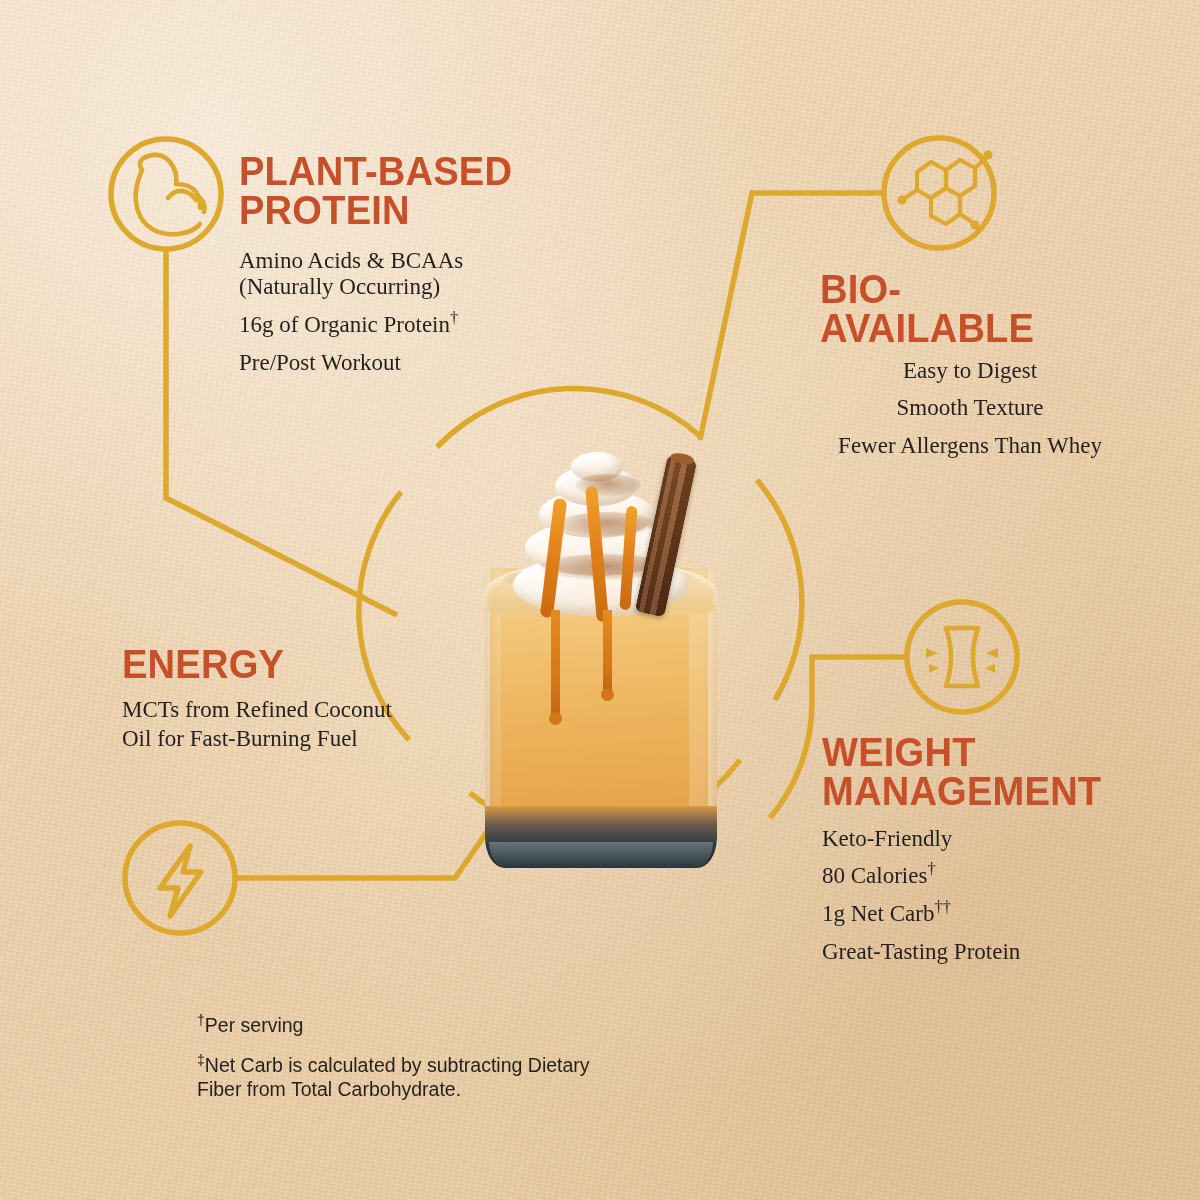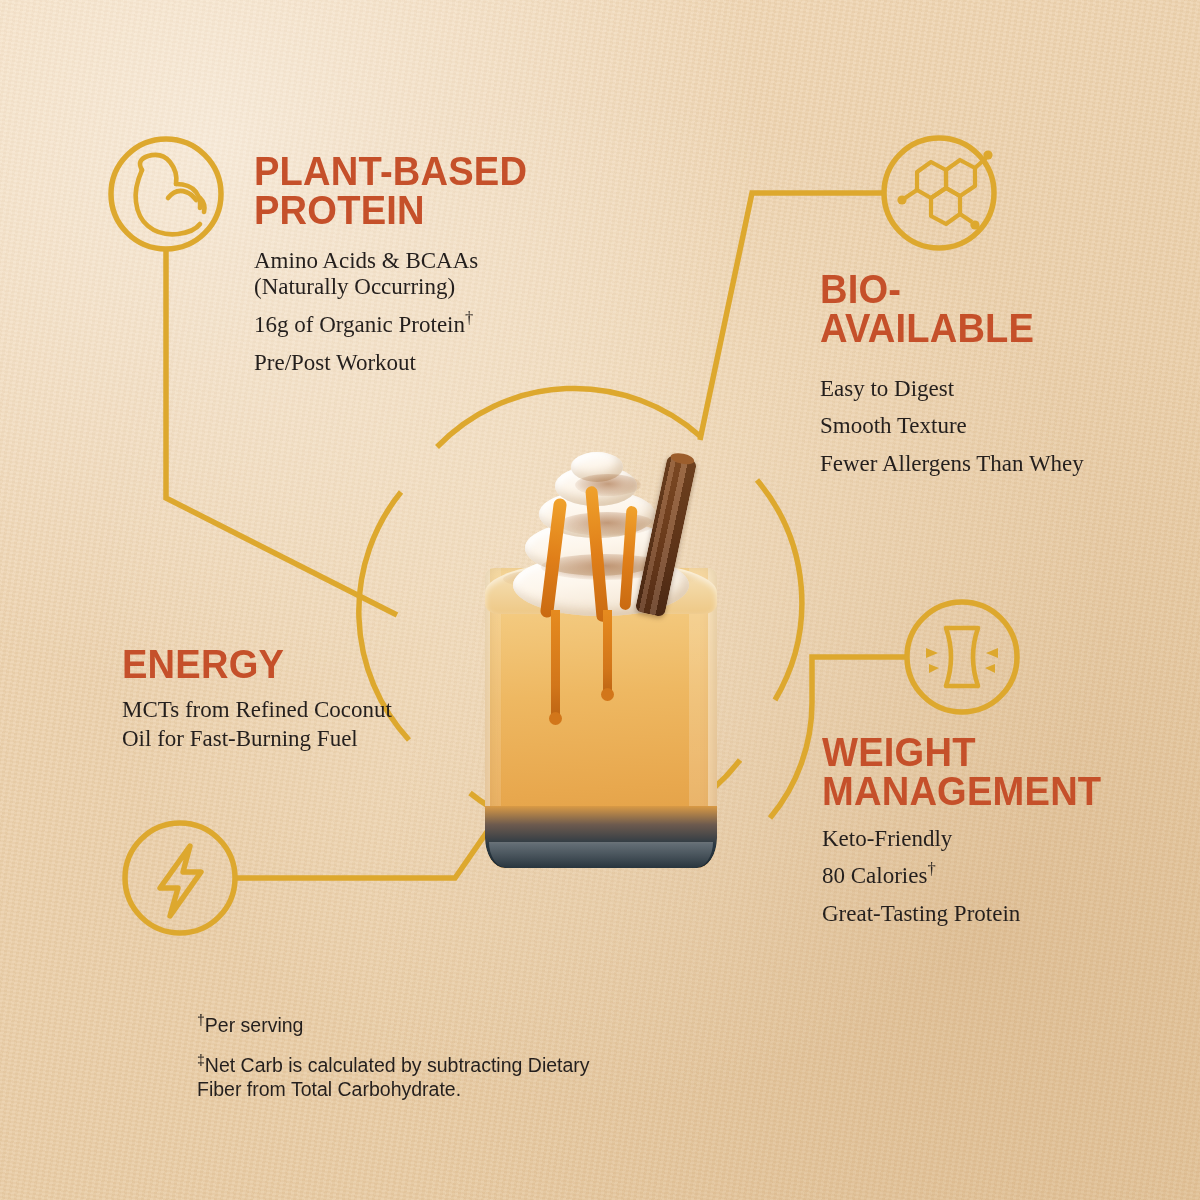--- a/index.html
+++ b/index.html
@@ -40,25 +40,25 @@
   .bd {
     font-family:Liberation Serif, serif;
     font-size:23px;
     line-height:1.25;
     color:#241f1d;
   }
   .bd p { margin:0 0 9px 0; }
   .bd p:last-child { margin-bottom:0; }
   .sup { font-size:.72em; vertical-align:super; line-height:0; }
 
-  #blk-protein { left:254px; top:152px; width:340px; }
+  #blk-protein { left:239px; top:152px; width:340px; }
   #blk-protein .bd { margin-top:16px; }
 
   #blk-bio { left:820px; top:270px; width:300px; }
-  #blk-bio .bd { margin-top:26px; }
+  #blk-bio .bd { margin-top:8px;text-align:center; }
 
   #blk-energy { left:122px; top:645px; width:300px; }
   #blk-energy .bd { margin-top:12px; }
 
   #blk-weight { left:822px; top:733px; width:300px; }
   #blk-weight .bd { margin-top:13px; }
 
   
   #footnotes {
     position:absolute; left:197px; top:1014px; width:420px;
@@ -271,20 +271,21 @@
     <div class="bd">
       <p>MCTs from Refined Coconut Oil for Fast-Burning Fuel</p>
     </div>
   </div>
 
   <div class="blk" id="blk-weight">
     <div class="hd">WEIGHT MANAGEMENT</div>
     <div class="bd">
       <p>Keto-Friendly</p>
       <p><span>80 Calories</span><span class="sup">†</span></p>
+      <p><span>1g Net Carb</span><span class="sup">††</span></p>
       <p>Great-Tasting Protein</p>
     </div>
   </div>
 
   <div id="footnotes">
     <p><span class="sup">†</span><span>Per serving</span></p>
     <p><span class="sup">‡</span><span>Net Carb is calculated by subtracting Dietary Fiber from Total Carbohydrate.</span></p>
   </div>
 
 </div>

